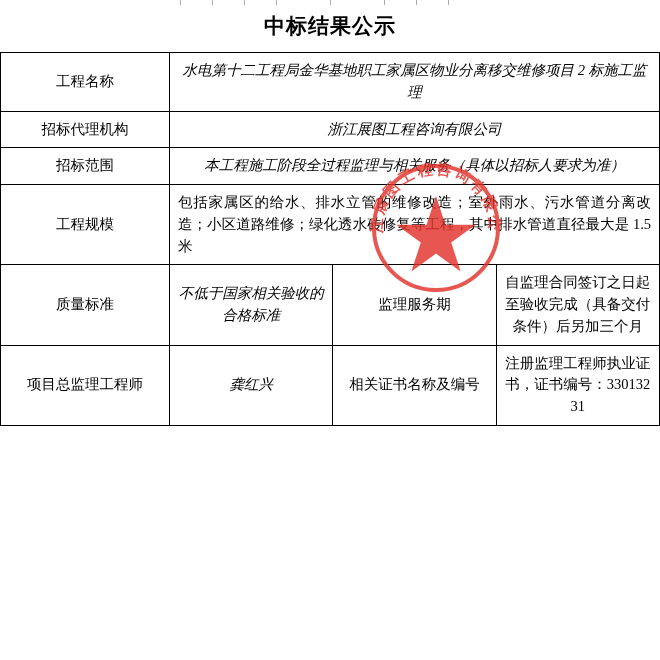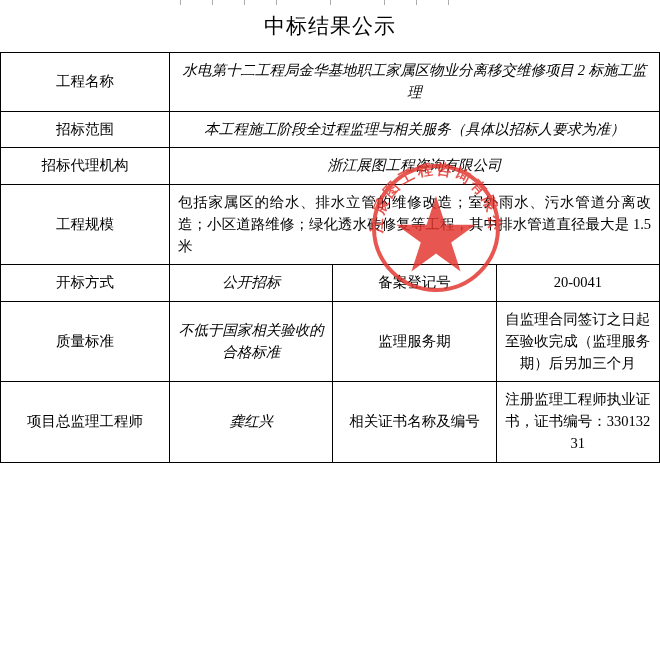--- a/index.html
+++ b/index.html
@@ -28,21 +28,21 @@
   }
   .topstrip .tick {
     position: absolute;
     top: 0;
     height: 5px;
     border-left: 1px solid #aaaaaa;
   }
   .doc-title {
     text-align: center;
     font-size: 21px;
-    font-weight: normal;
+    font-weight: bold;
     letter-spacing: 1px;
     padding-top: 6px;
     padding-bottom: 12px;
     font-family: "Liberation Serif", "DejaVu Serif", serif;
   }
   table.main {
     border-collapse: collapse;
     width: 660px;
     table-layout: fixed;
     margin: 0;
@@ -106,43 +106,37 @@
 
   <div class="doc-title">中标结果公示</div>
 
   <table class="main">
     <tbody>
       <tr>
         <td class="label">工程名称</td>
         <td class="val-center" colspan="3">水电第十二工程局金华基地职工家属区物业分离移交维修项目 2 标施工监理</td>
       </tr>
       <tr>
+        <td class="label">招标代理机构</td>
+        <td class="val-center" colspan="3">浙江展图工程咨询有限公司</td>
+      </tr>
+      <tr>
         <td class="label">招标范围</td>
         <td class="val-center" colspan="3">本工程施工阶段全过程监理与相关服务（具体以招标人要求为准）</td>
-      </tr>
-      <tr>
-        <td class="label">招标代理机构</td>
-        <td class="val-center" colspan="3">浙江展图工程咨询有限公司</td>
       </tr>
       <tr>
         <td class="label">工程规模</td>
         <td class="val-just" colspan="3">包括家属区的给水、排水立管的维修改造；室外雨水、污水管道分离改造；小区道路维修；绿化透水砖修复等工程，其中排水管道直径最大是 1.5 米</td>
       </tr>
 
       <tr>
-        <td class="label">开标方式</td>
-        <td class="val-center">公开招标</td>
-        <td class="mid-label">备案登记号</td>
-        <td class="right-val">20-0041</td>
-      </tr>
-      <tr>
         <td class="label">质量标准</td>
         <td class="val-center">不低于国家相关验收的合格标准</td>
         <td class="mid-label">监理服务期</td>
-        <td class="right-val">自监理合同签订之日起至验收完成（监理服务期）后另加三个月</td>
+        <td class="right-val">自监理合同签订之日起至验收完成（具备交付条件）后另加三个月</td>
       </tr>
       <tr>
         <td class="label">项目总监理工程师</td>
         <td class="val-center">龚红兴</td>
         <td class="mid-label">相关证书名称及编号</td>
         <td class="right-val">注册监理工程师执业证书，证书编号：33013231</td>
       </tr>
     </tbody>
   </table>
 

